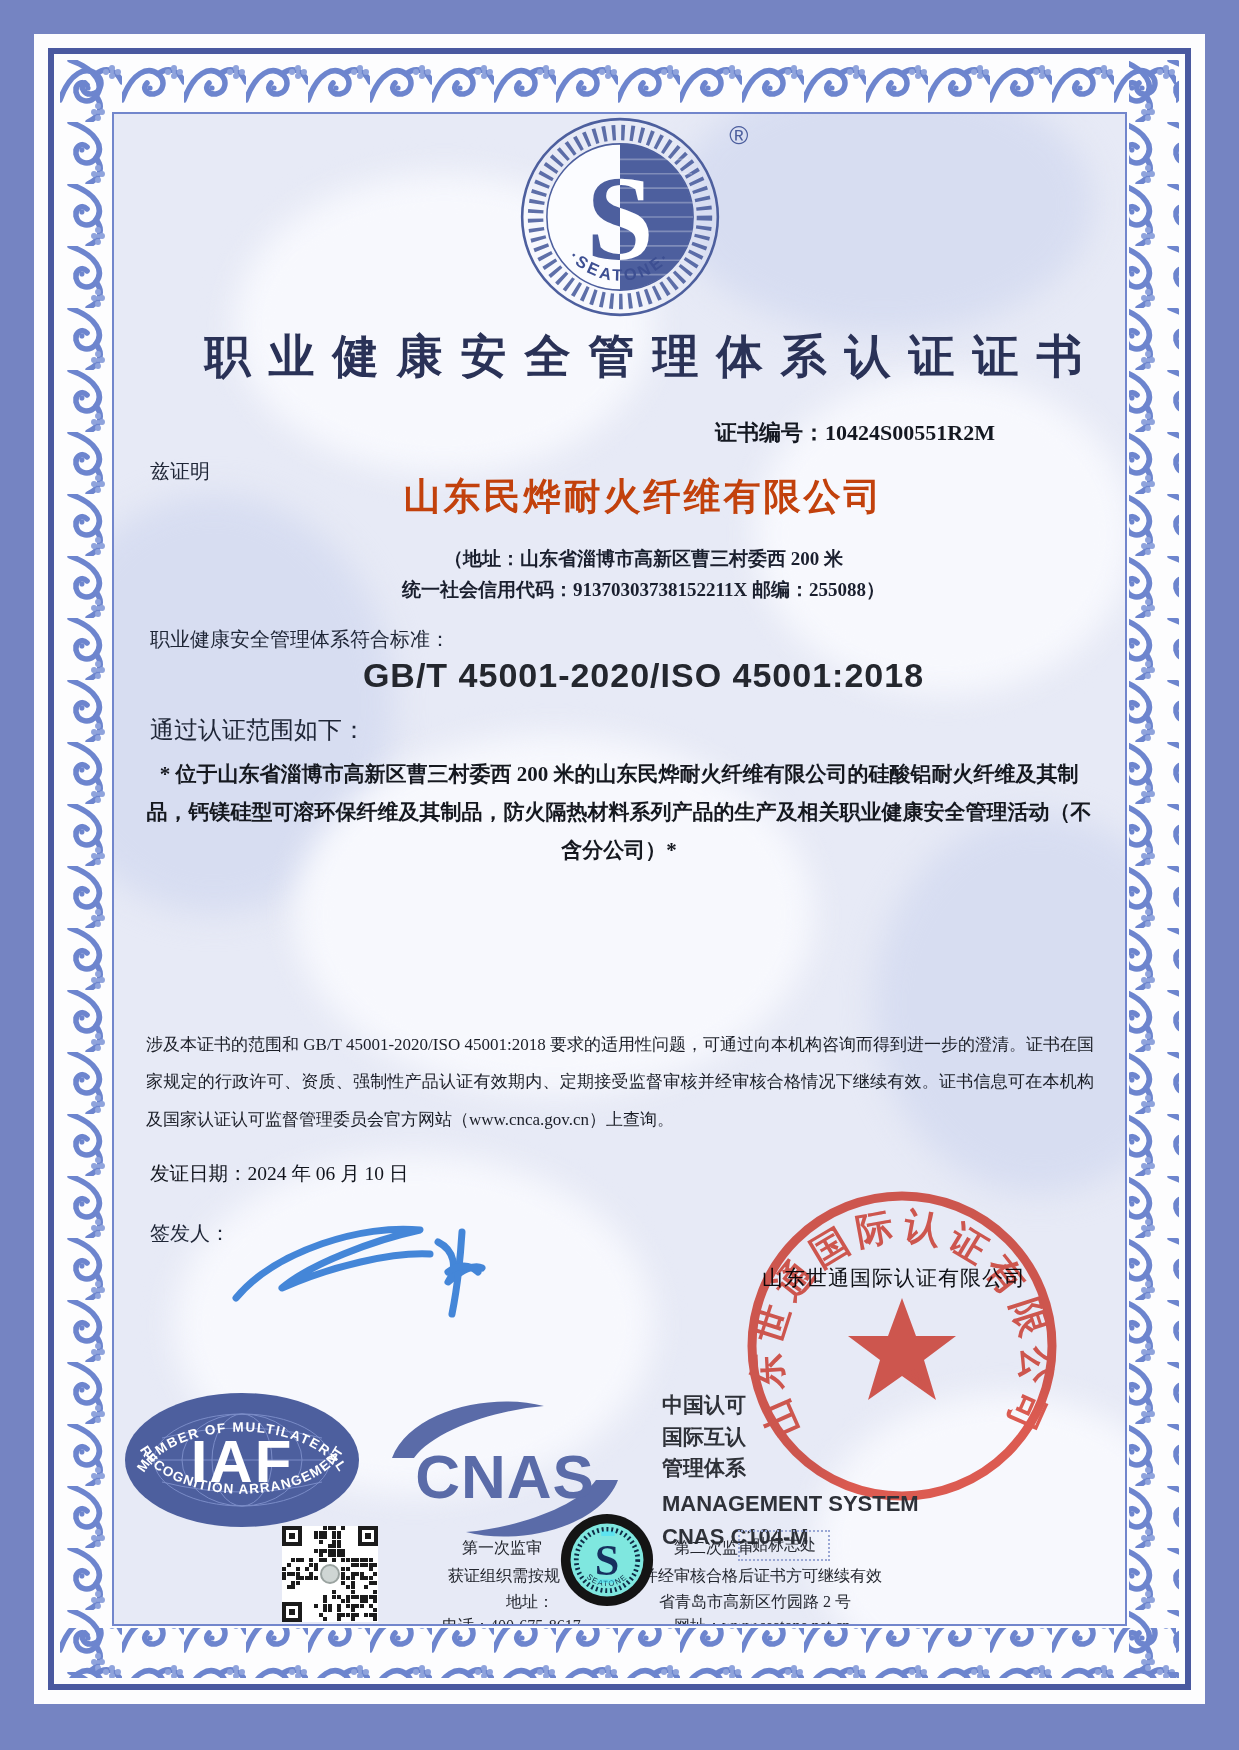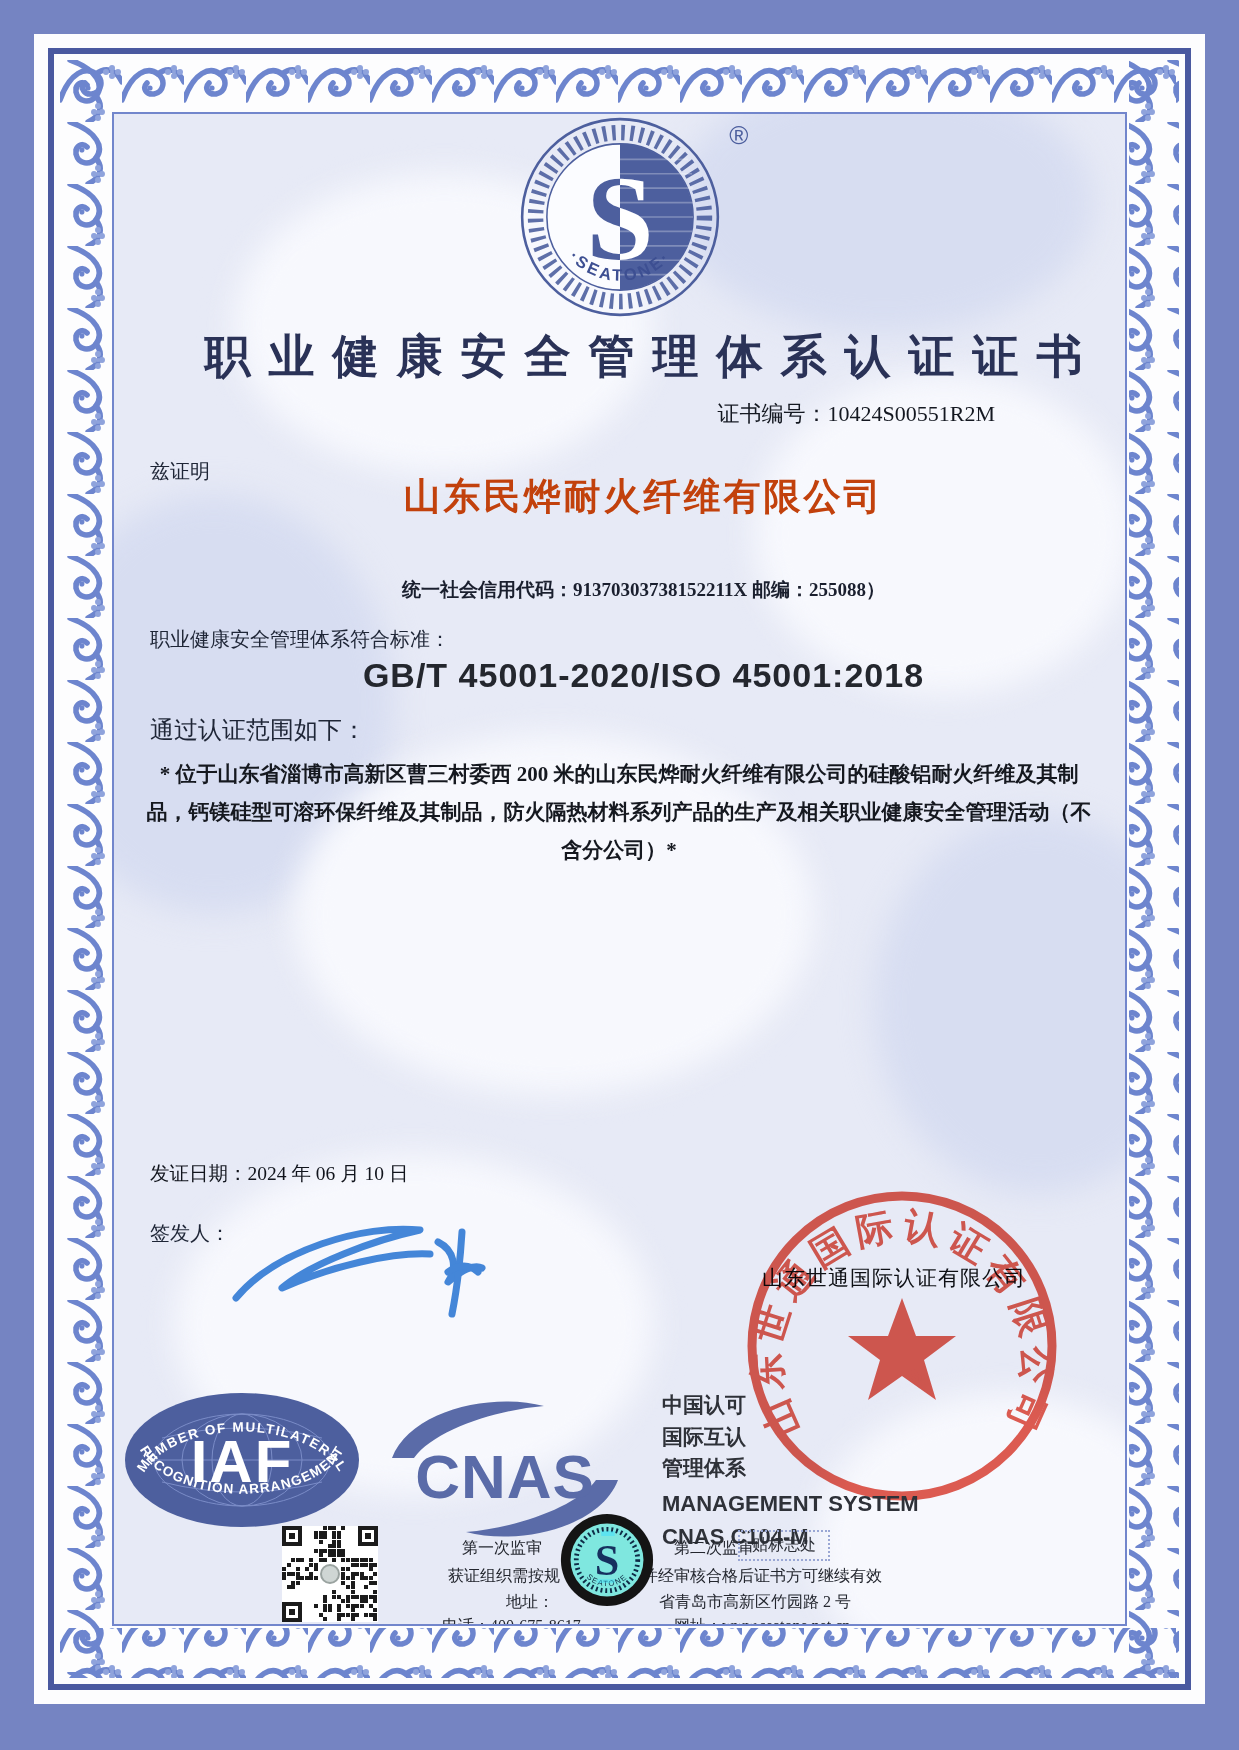--- a/index.html
+++ b/index.html
@@ -16,21 +16,21 @@
   .wm.light{background:#f7f8fd;}
   .wm.dark{background:#d7ddf1;}
 
   .abs{position:absolute;}
   .ctr{left:0;right:0;text-align:center;padding-left:48px;}
 
   .logo-wrap{position:absolute;left:50%;transform:translateX(-50%);top:0;width:206px;height:206px;}
   .reg-mark{position:absolute;right:-26px;top:6px;font-size:26px;color:#4d5f9e;font-family:"Liberation Sans",sans-serif;}
 
   .title{top:212px;font-size:46px;font-weight:bold;color:#2a3257;letter-spacing:18px;text-indent:18px;}
-  .certno{top:285px;right:130px;font-size:22px;font-weight:normal;color:#141821;}
+  .certno{top:304px;right:130px;font-size:22px;font-weight:bold;color:#141821;}
   .intro{top:344px;left:36px;font-size:20px;color:#1e2536;}
   .company{top:358px;font-size:37px;font-weight:bold;color:#c2410c;letter-spacing:3px;}
   .addr1{top:432px;font-size:19px;font-weight:600;color:#1a1f2e;}
   .credit{top:463px;font-size:19px;font-weight:600;color:#1a1f2e;}
   .stdlabel{top:512px;left:36px;font-size:20px;color:#1e2536;}
   .standard{top:542px;font-family:"Liberation Sans",sans-serif;font-size:34px;font-weight:600;color:#24272e;letter-spacing:1px;}
   .scopelabel{top:600px;left:36px;font-size:24px;color:#1e2536;}
   .scope{top:642px;left:30px;width:950px;font-size:21px;font-weight:600;line-height:1.8;color:#15181f;text-align:center;}
   .disclaimer{top:912px;left:32px;width:948px;font-size:17px;line-height:2.2;color:#1a1d26;text-align:justify;}
   .dates{top:1046px;font-size:19.5px;color:#11141c;}
@@ -156,28 +156,30 @@
       </svg>
       <span class="reg-mark">®</span>
     </div>
 
     <div class="abs ctr title">职业健康安全管理体系认证证书</div>
 
     <div class="abs certno"><span>证书编号：</span><span>10424S00551R2M</span></div>
 
     <div class="abs intro">兹证明</div>
     <div class="abs ctr company">山东民烨耐火纤维有限公司</div>
+    <div class="abs ctr addr1">（地址：山东省淄博市高新区曹三村委西 200 米</div>
     <div class="abs ctr credit">统一社会信用代码：91370303738152211X 邮编：255088）</div>
 
     <div class="abs stdlabel">职业健康安全管理体系符合标准：</div>
     <div class="abs ctr standard">GB/T 45001-2020/ISO 45001:2018</div>
 
     <div class="abs scopelabel">通过认证范围如下：</div>
     <div class="abs scope">* 位于山东省淄博市高新区曹三村委西 200 米的山东民烨耐火纤维有限公司的硅酸铝耐火纤维及其制品，钙镁硅型可溶环保纤维及其制品，防火隔热材料系列产品的生产及相关职业健康安全管理活动（不含分公司）*</div>
 
+    <div class="abs disclaimer">涉及本证书的范围和 GB/T 45001-2020/ISO 45001:2018 要求的适用性问题，可通过向本机构咨询而得到进一步的澄清。证书在国家规定的行政许可、资质、强制性产品认证有效期内、定期接受监督审核并经审核合格情况下继续有效。证书信息可在本机构及国家认证认可监督管理委员会官方网站（www.cnca.gov.cn）上查询。</div>
 
     <div class="abs dates d-issue"><span>发证日期：</span><span>2024 年 06 月 10 日</span></div>
 
     <div class="abs signer">签发人：</div>
 
     <svg class="abs sig" width="300" height="110" viewBox="0 0 300 110" xmlns="http://www.w3.org/2000/svg">
       <g fill="none" stroke="#4486d8" stroke-width="7" stroke-linecap="round" stroke-linejoin="round">
         <path d="M12,86 C52,38 140,12 196,18 C150,28 86,52 58,76 C108,54 168,40 206,42"></path>
         <path d="M214,30 C230,38 234,56 224,70 C238,58 250,52 258,56"></path>
         <path d="M238,20 C236,52 232,82 228,102"></path>

